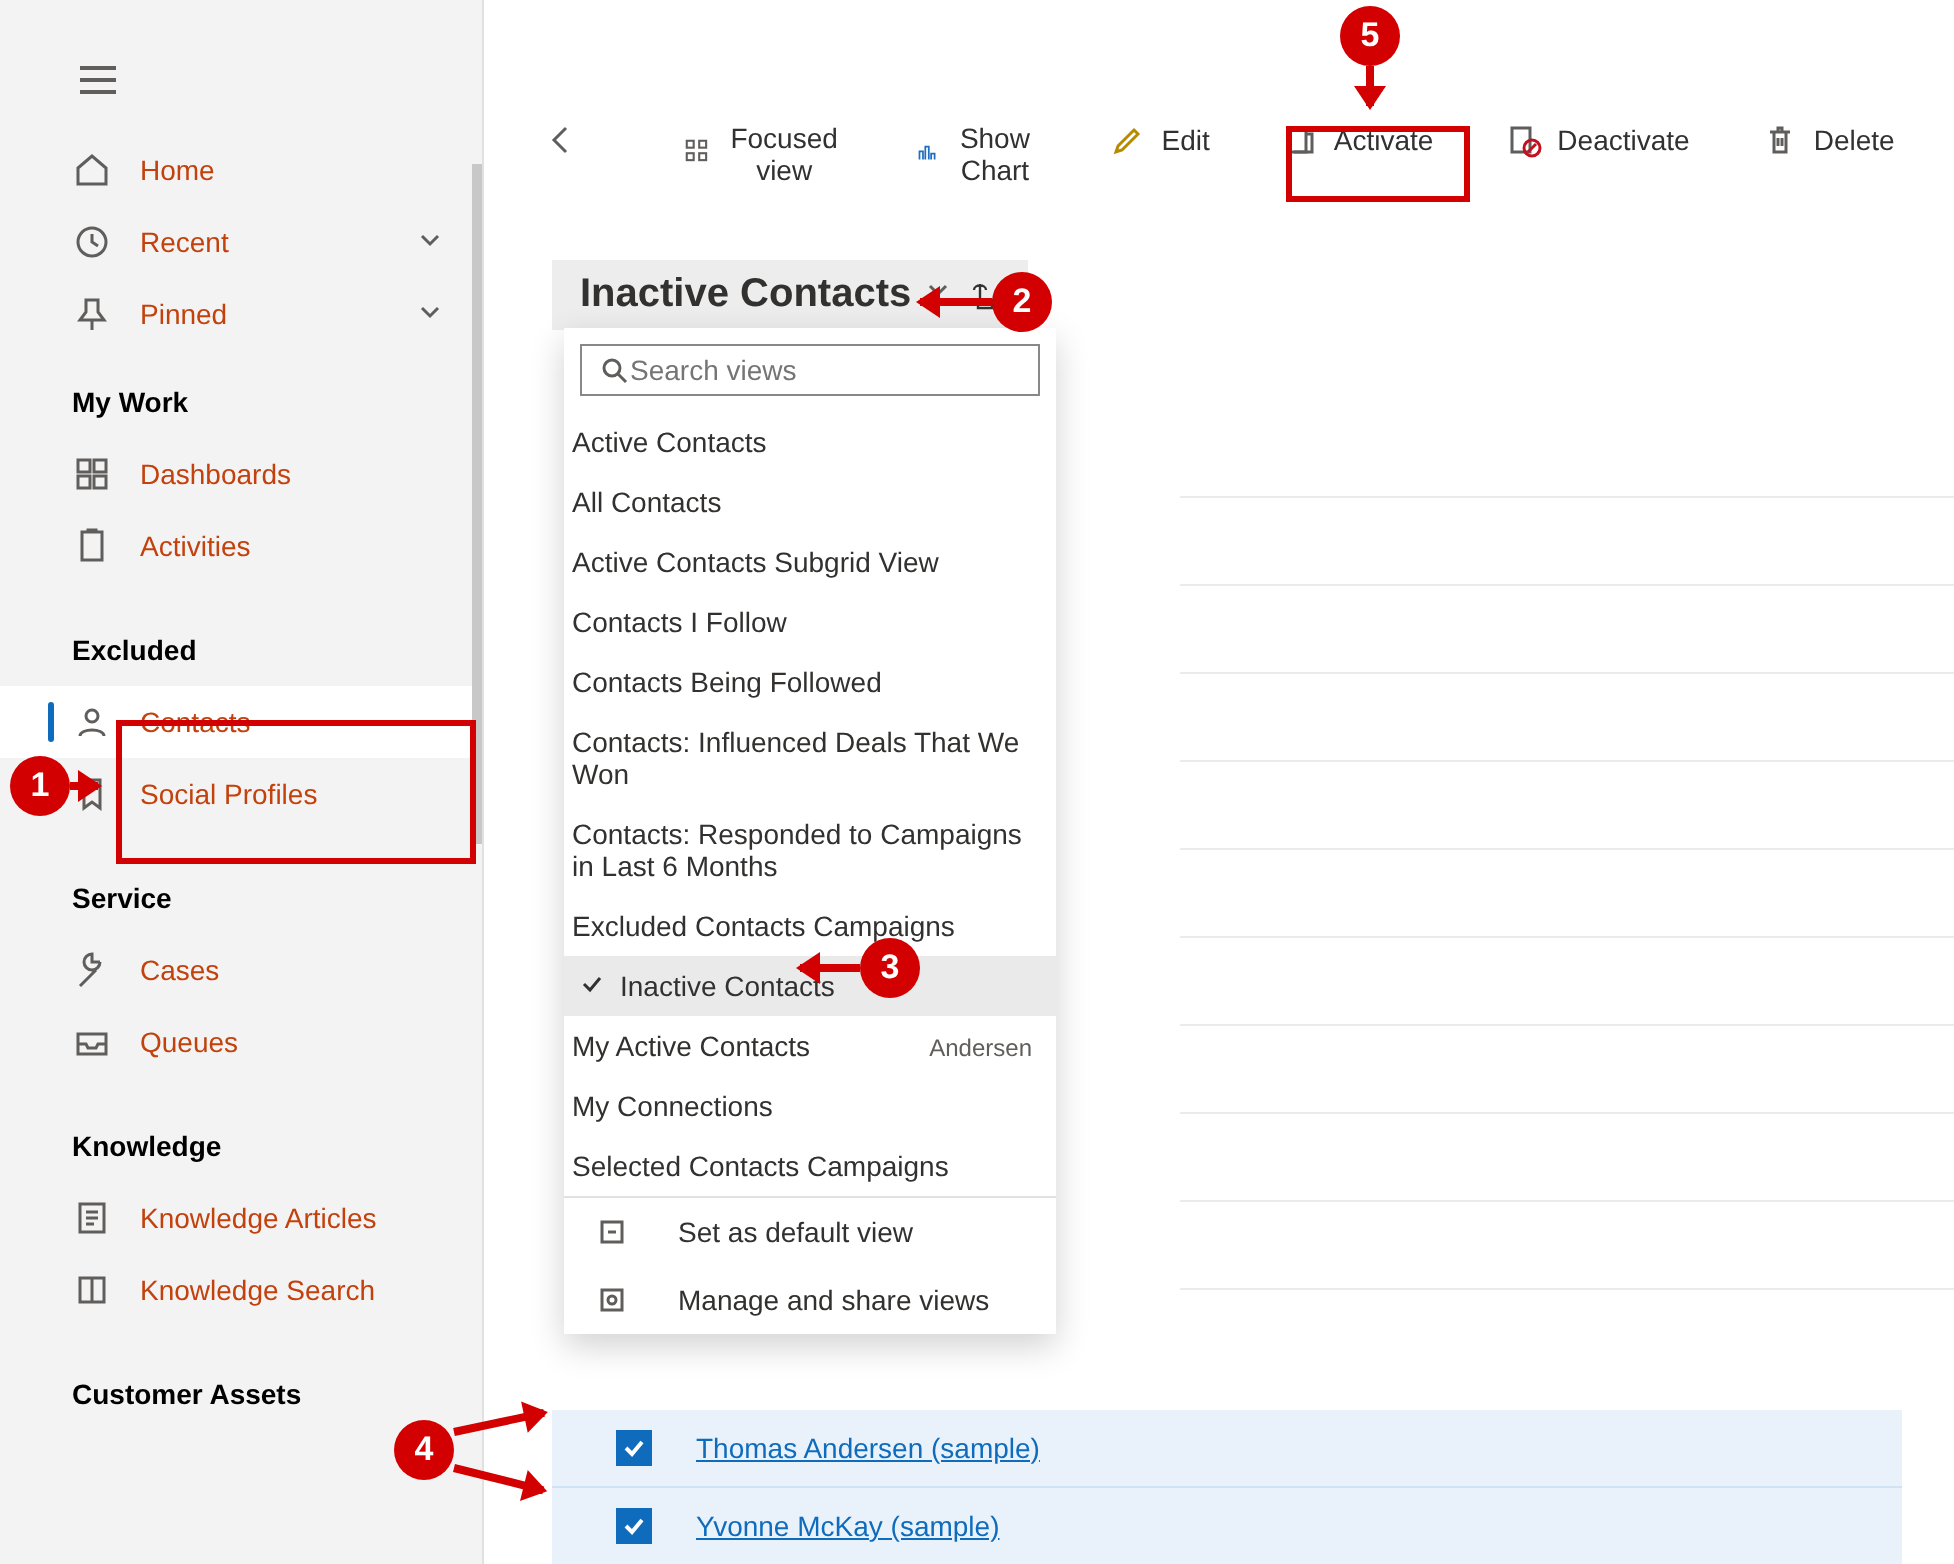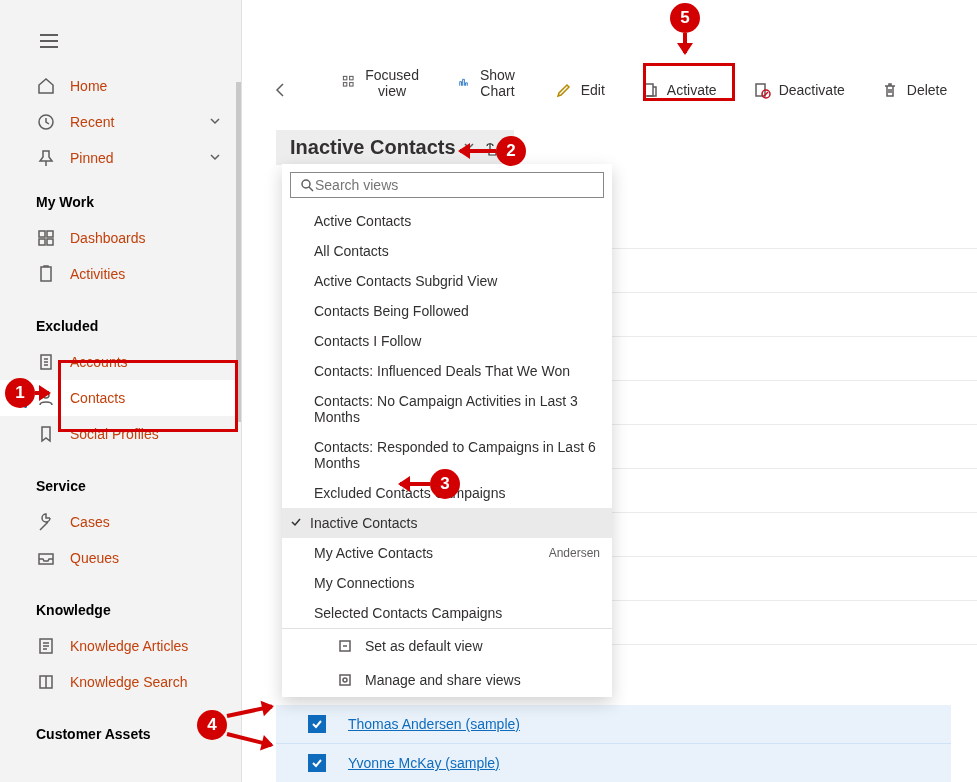--- a/index.html
+++ b/index.html
@@ -15,43 +15,43 @@
 .nav-item { display: flex; align-items: center; padding: 8px 16px 8px 36px; font-size: 14px; color: #c2410c; cursor: pointer; position: relative; }
 .nav-item .icon { width: 20px; height: 20px; margin-right: 14px; display: flex; align-items: center; justify-content: center; }
 .nav-item .chevron { margin-left: auto; margin-right: 4px; }
 .nav-item.selected { background: #fff; }
 .nav-item.selected::before { content: ""; position: absolute; left: 24px; top: 8px; bottom: 8px; width: 3px; background: #0f6cbd; border-radius: 2px; }
 
 .section-header { padding: 18px 16px 10px 36px; font-size: 14px; font-weight: 600; color: #000000; }
 .section-header.tight { padding-top: 26px; }
 
 
-.command-bar { position: absolute; left: 250px; right: 0; top: 55px; height: 50px; background: #fff; display: flex; align-items: flex-end; padding: 0 16px; gap: 16px; }
+.command-bar { position: absolute; left: 250px; right: 0; top: 55px; height: 50px; background: #fff; display: flex; align-items: flex-start; padding: 0 16px; gap: 16px; }
 .cmd-btn { display: flex; align-items: center; gap: 8px; padding: 6px 10px; font-size: 14px; color: #323130; cursor: pointer; background: transparent; border: none; }
 .cmd-btn .cmd-icon { width: 18px; height: 18px; }
 .back-btn { width: 36px; display: flex; align-items: center; justify-content: center; padding: 6px; cursor: pointer; }
 .cmd-sep { width: 1px; height: 28px; background: #d1d1d1; margin: 0 2px; }
 .overflow-chev { padding: 6px 10px; cursor: pointer; }
 
 
 .main { position: absolute; left: 250px; right: 0; top: 110px; bottom: 0; padding: 20px 26px 0 26px; }
 
 .view-selector { display: inline-flex; align-items: center; gap: 6px; padding: 6px 14px; background: #ededed; cursor: pointer; }
 .view-selector-title { font-size: 20px; font-weight: 600; }
 
 
-.dropdown { position: absolute; left: 282px; top: 164px; width: 330px; background: #fff; box-shadow: 0 6px 16px rgba(0,0,0,.18); z-index: 10; }
+.dropdown { position: absolute; left: 282px; top: 164px; width: 246px; background: #fff; box-shadow: 0 6px 16px rgba(0,0,0,.18); z-index: 10; }
 .dropdown-search { margin: 8px; border: 1px solid #8a8886; display: flex; align-items: center; padding: 4px 8px; }
 .dropdown-search input { border: none; outline: none; flex: 1; font-size: 14px; background: transparent; }
-.dropdown-item { padding: 7px 12px 7px 32px; font-size: 14px; color: #323130; cursor: pointer; display: flex; align-items: center; }
+.dropdown-item { padding: 7px 12px 7px 4px; font-size: 14px; color: #323130; cursor: pointer; display: flex; align-items: flex-end; }
 .dropdown-item.selected { background: #eaeaea; padding-left: 8px; }
 .dropdown-item .check { width: 14px; margin-right: 6px; }
 .dropdown-item .default-tag { margin-left: auto; font-size: 12px; color: #605e5c; }
 .dropdown-footer { border-top: 1px solid #e1e1e1; }
-.dropdown-footer-item { padding: 9px 12px 9px 16px; font-size: 14px; color: #323130; cursor: pointer; display: flex; align-items: center; gap: 12px; margin-left: 39px; }
+.dropdown-footer-item { padding: 9px 12px 9px 16px; font-size: 14px; color: #323130; cursor: pointer; display: flex; align-items: center; gap: 25px; }
 
 
 .grid { margin-top: 540px; }
 .grid-row { display: flex; align-items: center; background: #e9f2fb; border-bottom: 1px solid #cfe3f5; padding: 10px 0 10px 32px; }
 .checkbox { width: 18px; height: 18px; background: #0f6cbd; display: flex; align-items: center; justify-content: center; margin-right: 22px; }
 .checkbox svg { width: 14px; height: 14px; }
 .row-link { color: #0f6cbd; text-decoration: underline; font-size: 14px; cursor: pointer; }
 
 
 .callout-badge { position: absolute; width: 30px; height: 30px; background: #d20000; border-radius: 50%; color: #fff; font-weight: 700; font-size: 17px; display: flex; align-items: center; justify-content: center; z-index: 40; }
@@ -130,29 +130,20 @@
     <span class="icon">
         <svg viewBox="0 0 20 20" class="stroke-icon">
           <rect x="5" y="3" width="10" height="14"></rect>
           <path d="M8 3 V2 H12 V3"></path>
         </svg>
       </span>
     <span>Activities</span>
   </div>
 
   <div class="section-header tight">Excluded</div>
-  <div class="nav-item">
-    <span class="icon">
-        <svg viewBox="0 0 20 20" class="stroke-icon">
-          <rect x="5" y="3" width="10" height="14"></rect>
-          <path d="M8 7 H12 M8 10 H12 M8 13 H12"></path>
-        </svg>
-      </span>
-    <span>Accounts</span>
-  </div>
   <div class="nav-item selected">
     <span class="icon">
         <svg viewBox="0 0 20 20" class="stroke-icon">
           <circle cx="10" cy="7" r="3"></circle>
           <path d="M4 17 C4 13 16 13 16 17"></path>
         </svg>
       </span>
     <span>Contacts</span>
   </div>
   <div class="nav-item">
@@ -317,30 +308,27 @@
   <div class="dropdown-item">
       <span>Active Contacts</span>
     </div>
   <div class="dropdown-item">
       <span>All Contacts</span>
     </div>
   <div class="dropdown-item">
       <span>Active Contacts Subgrid View</span>
     </div>
   <div class="dropdown-item">
+      <span>Contacts I Follow</span>
+    </div>
+  <div class="dropdown-item">
       <span>Contacts Being Followed</span>
     </div>
   <div class="dropdown-item">
-      <span>Contacts I Follow</span>
-    </div>
-  <div class="dropdown-item">
       <span>Contacts: Influenced Deals That We Won</span>
-    </div>
-  <div class="dropdown-item">
-      <span>Contacts: No Campaign Activities in Last 3 Months</span>
     </div>
   <div class="dropdown-item">
       <span>Contacts: Responded to Campaigns in Last 6 Months</span>
     </div>
   <div class="dropdown-item">
       <span>Excluded Contacts Campaigns</span>
     </div>
   <div class="dropdown-item selected">
     <span class="check"><svg width="12" height="12" viewBox="0 0 12 12">
           <path d="M2 6 L5 9 L10 3" stroke="#323130" stroke-width="1.5" fill="none"></path>

